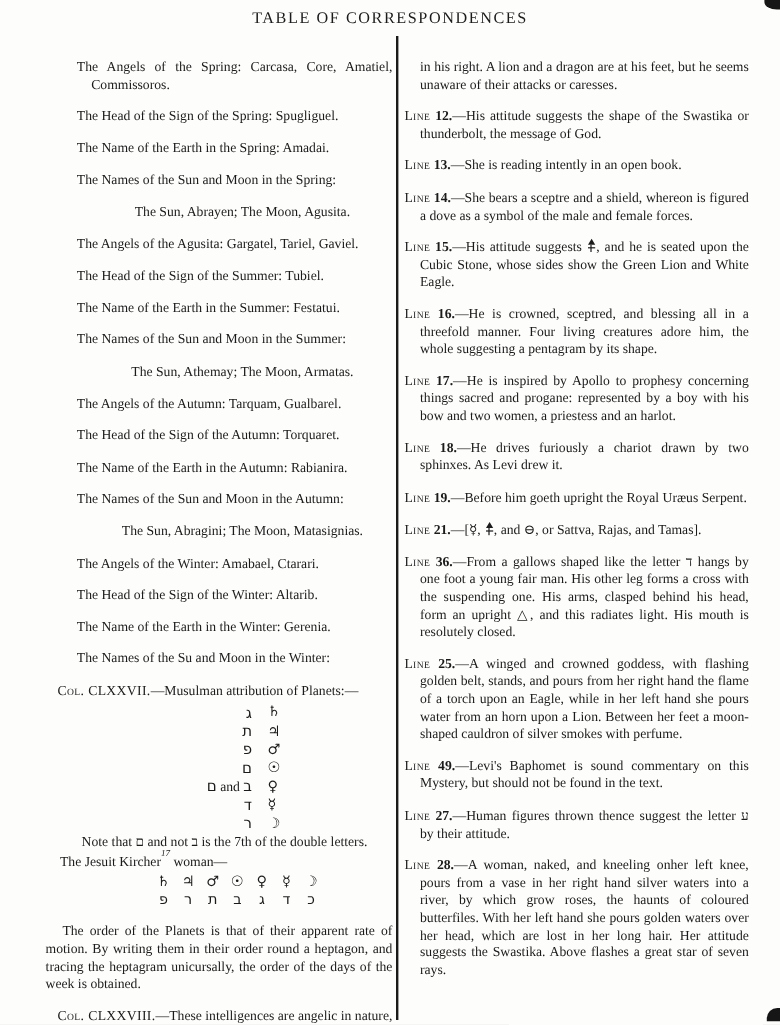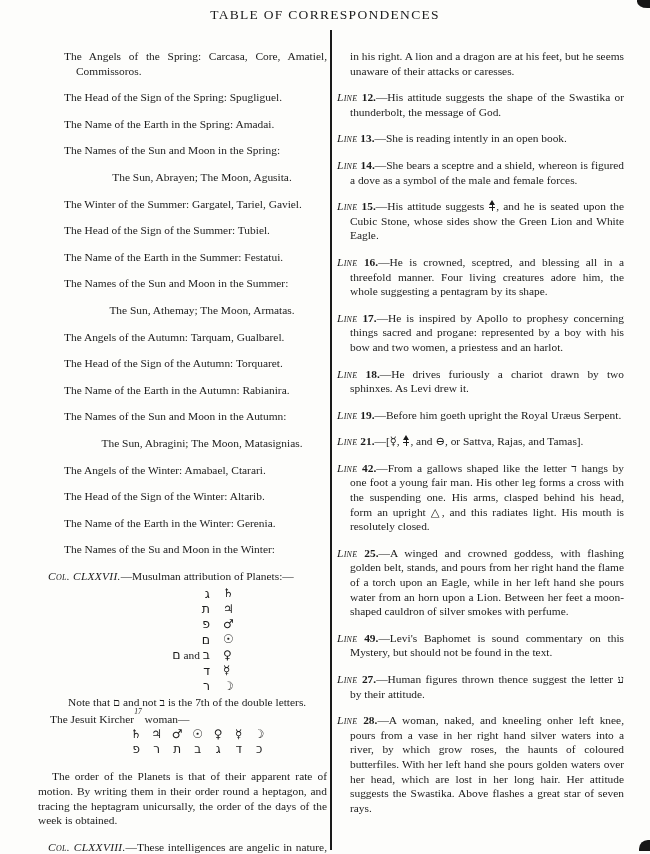--- a/index.html
+++ b/index.html
@@ -24,21 +24,21 @@
   .kintro{text-indent:12px;margin-top:2px;}
   .ktable{margin:1px 0 7px 88px;}
   .krow{display:flex;}
   .kcell{width:20.5px;text-align:center;font-size:12px;line-height:15px;
          font-family:"DejaVu Sans",sans-serif;}
   .indent{text-indent:14px;margin-bottom:8px;}
   .c181{margin:5px 0 8px 0;padding-left:4px;}
   .line-left{padding-left:42px;text-indent:-12px;}
   .entry{padding-left:13px;text-indent:-13px;margin-bottom:1.5px;}
   .contfirst{padding-left:13px;margin-bottom:1.5px;font-family:Liberation Serif, serif;}
-  .sc{font-variant:small-caps;letter-spacing:0.3px;font-style:italic;}
+  .sc{font-variant:small-caps;letter-spacing:0.3px;}
   .num{font-weight:bold;}
   sup{font-size:7.5px;position:relative;top:-4px;line-height:0;font-style:italic;}
   .sym{font-family:"DejaVu Sans",sans-serif;}
   .sulphur{position:relative;display:inline-block;width:8px;height:12px;vertical-align:-2px;}
   .s-tri{position:absolute;top:0;left:1px;width:0;height:0;
          border-left:3px solid transparent;border-right:3px solid transparent;
          border-bottom:5px solid #1b1b1b;}
   .s-cross{position:absolute;top:5px;left:1px;width:6px;height:7px;}
   .s-cross::before{content:"";position:absolute;left:2.5px;top:0;width:1px;height:6px;background:#1b1b1b;}
   .s-cross::after{content:"";position:absolute;left:0;top:2px;width:6px;height:1px;background:#1b1b1b;}
@@ -57,21 +57,21 @@
   <div class="colL">
 
     <div class="season-group">
       <p class="hang">The Angels of the Spring: Carcasa, Core, Amatiel, Commissoros.</p>
       <p class="hang">The Head of the Sign of the Spring: Spugliguel.</p>
       <p class="hang">The Name of the Earth in the Spring: Amadai.</p>
       <p class="hang">The Names of the Sun and Moon in the Spring:</p>
       <p class="cont">The Sun, Abrayen; The Moon, Agusita.</p>
     </div>
     <div class="season-group">
-      <p class="hang">The Winter of the Summer: Gargatel, Tariel, Gaviel.</p>
+      <p class="hang">The Angels of the Agusita: Gargatel, Tariel, Gaviel.</p>
       <p class="hang">The Head of the Sign of the Summer: Tubiel.</p>
       <p class="hang">The Name of the Earth in the Summer: Festatui.</p>
       <p class="hang">The Names of the Sun and Moon in the Summer:</p>
       <p class="cont">The Sun, Athemay; The Moon, Armatas.</p>
     </div>
     <div class="season-group">
       <p class="hang">The Angels of the Autumn: Tarquam, Gualbarel.</p>
       <p class="hang">The Head of the Sign of the Autumn: Torquaret.</p>
       <p class="hang">The Name of the Earth in the Autumn: Rabianira.</p>
       <p class="hang">The Names of the Sun and Moon in the Autumn:</p>
@@ -165,21 +165,21 @@
     <p class="entry"><span class="sc">Line</span> <span class="num">16.</span><span>—He is crowned, sceptred, and blessing all in a threefold manner.  Four living creatures adore him, the whole suggesting a pentagram by its shape.</span></p>
 
     <p class="entry"><span class="sc">Line</span> <span class="num">17.</span><span>—He is inspired by Apollo to prophesy concerning things sacred and progane: represented by a boy with his bow and two women, a priestess and an harlot.</span></p>
 
     <p class="entry"><span class="sc">Line</span> <span class="num">18.</span><span>—He drives furiously a chariot drawn by two sphinxes.  As Levi drew it.</span></p>
 
     <p class="entry"><span class="sc">Line</span> <span class="num">19.</span><span>—Before him goeth upright the Royal Uræus Serpent.</span></p>
 
     <p class="entry"><span class="sc">Line</span> <span class="num">21.</span><span>—[</span><span class="sym">☿</span><span>, </span><span class="sulphur"><i class="s-tri"></i><i class="s-cross"></i></span><span>, and ⊖, or Sattva, Rajas, and Tamas].</span></p>
 
-    <p class="entry"><span class="sc">Line</span> <span class="num">42.</span><span>—From a gallows shaped like the letter ד hangs by one foot a young fair man.  His other leg forms a cross with the suspending one.  His arms, clasped behind his head, form an upright △, and this radiates light.  His mouth is resolutely closed.</span></p>
+    <p class="entry"><span class="sc">Line</span> <span class="num">36.</span><span>—From a gallows shaped like the letter ד hangs by one foot a young fair man.  His other leg forms a cross with the suspending one.  His arms, clasped behind his head, form an upright △, and this radiates light.  His mouth is resolutely closed.</span></p>
 
     <p class="entry"><span class="sc">Line</span> <span class="num">25.</span><span>—A winged and crowned goddess, with flashing golden belt, stands, and pours from her right hand the flame of a torch upon an Eagle, while in her left hand she pours water from an horn upon a Lion.  Between her feet a moon-shaped cauldron of silver smokes with perfume.</span></p>
 
     <p class="entry"><span class="sc">Line</span> <span class="num">49.</span><span>—Levi's Baphomet is sound commentary on this Mystery, but should not be found in the text.</span></p>
 
     <p class="entry"><span class="sc">Line</span> <span class="num">27.</span><span>—Human figures thrown thence suggest the letter ע by their attitude.</span></p>
 
     <p class="entry"><span class="sc">Line</span> <span class="num">28.</span><span>—A woman, naked, and kneeling onher left knee, pours from a vase in her right hand silver waters into a river, by which grow roses, the haunts of coloured butterfiles.  With her left hand she pours golden waters over her head, which are lost in her long hair.  Her attitude suggests the Swastika.  Above flashes a great star of seven rays.</span></p>
   </div>
 </div>

